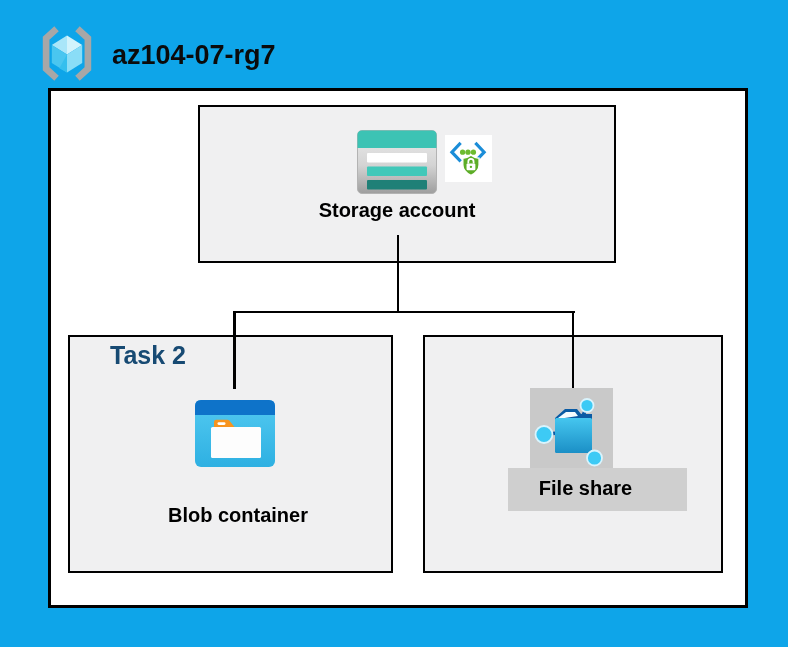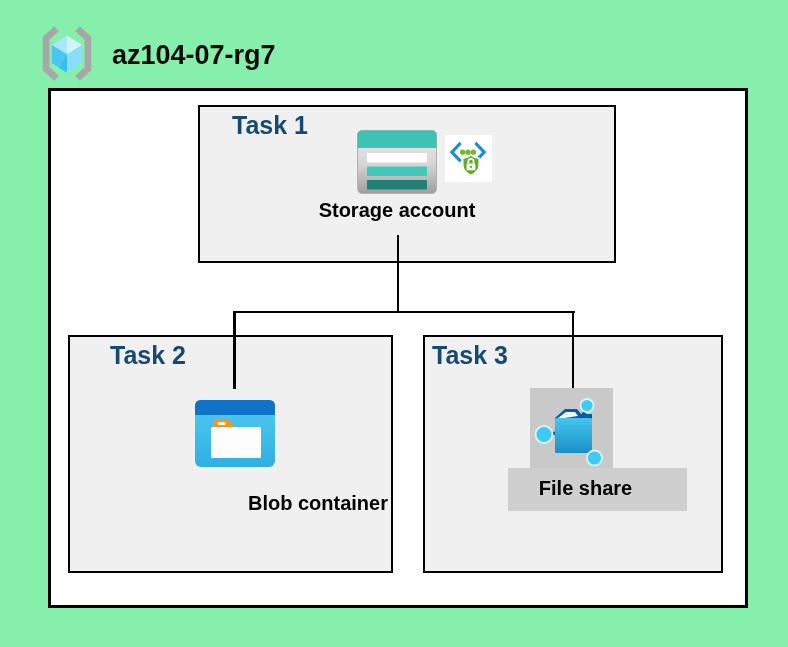--- a/index.html
+++ b/index.html
@@ -1,17 +1,17 @@
 <!DOCTYPE html>
 <html style="--navy: #174A73; --box-fill: #F0F0F1; --teal: #3CC3B4; --teal-light: #41C8B9; --teal-dark: #1F8077; --azure-blue: #0E73C9; --orange: #F7941E; --chevron-blue: #1B8DD8; --dot-green: #6CBB2F; --shield-green: #5CAD27; --fileshare-dark: #0B5AA5; --fileshare-node: #3DCAF5; --icon-gray: #C9C9C9; --label-gray: #CFCFCF; --bracket-gray: #A7A7A7;"><head>
 <meta charset="utf-8">
 <style>
   html,body { margin:0; padding:0; background:#ffffff; }
   #canvas {
-    position:relative; width:788px; height:647px; background:#86efac;
+    position:relative; width:788px; height:647px; background:#0ea5e9;
     font-family:"Liberation Sans", sans-serif; overflow:hidden;
   }
   .abs { position:absolute; }
 
   
   .boundary {
     border:3px solid #000; background:#fff; z-index:1;
   }
   .task-box {
     border:2.5px solid #000; background:var(--box-fill); z-index:2;
@@ -60,21 +60,20 @@
       <polygon points="16,21 32,31 32,50 16,40" fill="#4AC6F0"></polygon>
       <polygon points="48,21 32,31 32,50 48,40" fill="#8ADDF7"></polygon>
       <polygon points="32,31 24,45.5 32,50" fill="#35BFEE"></polygon>
     </svg>
   </div>
   <div class="abs rg-title" style="left:112px; top:40px;">az104-07-rg7</div>
 
   <div class="abs boundary" style="left:48px; top:88px; width:694px; height:514px;"></div>
 
   <div class="abs task-box" style="left:198px; top:105px; width:418px; height:158px;"></div>
-  <div class="abs task-label" style="left:232px; top:111px;">Task 1</div>
 
   <div class="abs icon-wrap" style="left:357px; top:130px;">
     <svg width="80" height="64" viewBox="0 0 80 64">
       <defs>
         <linearGradient id="g-body" x1="0" y1="0" x2="0" y2="1">
           <stop offset="0" style="stop-color:#ECECEC"></stop>
           <stop offset="0.55" style="stop-color:#D4D4D4"></stop>
           <stop offset="1" style="stop-color:#9E9E9E"></stop>
         </linearGradient>
       </defs>
@@ -120,24 +119,23 @@
         </linearGradient>
       </defs>
       <rect x="0" y="0" width="80" height="67" rx="6" fill="url(#g-blob)"></rect>
       <path class="band-blue" d="M0 6 Q0 0 6 0 H74 Q80 0 80 6 V15 H0 Z"></path>
       <rect x="16" y="27" width="50" height="31" rx="1.5" fill="#FDFDFD"></rect>
       <path class="tab-orange" d="M19 27 V21.8 Q19 19.8 21 19.8 H32.5 Q33.6 19.8 34.3 20.6 L39.5 27 Z"></path>
       <rect x="22.5" y="22.3" width="8" height="2.6" rx="1.3" fill="#ffffff"></rect>
     </svg>
   </div>
 
-  <div class="abs node-label" style="left:88px; top:492px; width:300px;text-align:right;">Blob container</div>
+  <div class="abs node-label" style="left:88px; top:504px; width:300px;">Blob container</div>
 
   <div class="abs task-box" style="left:423px; top:335px; width:300px; height:238px;"></div>
-  <div class="abs task-label" style="left:432px; top:341px;">Task 3</div>
 
   <div class="abs icon-wrap" style="left:530px; top:388px;">
     <svg width="83" height="80" viewBox="0 0 83 80">
       <defs>
         <linearGradient id="g-fs" x1="0" y1="0" x2="0" y2="1">
           <stop offset="0" style="stop-color:#45C6EF"></stop>
           <stop offset="1" style="stop-color:#1B8FC6"></stop>
         </linearGradient>
       </defs>
       <rect class="fs-bg" x="0" y="0" width="83" height="80"></rect>

